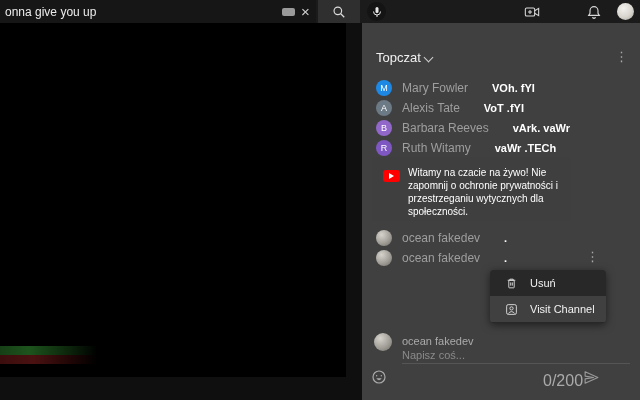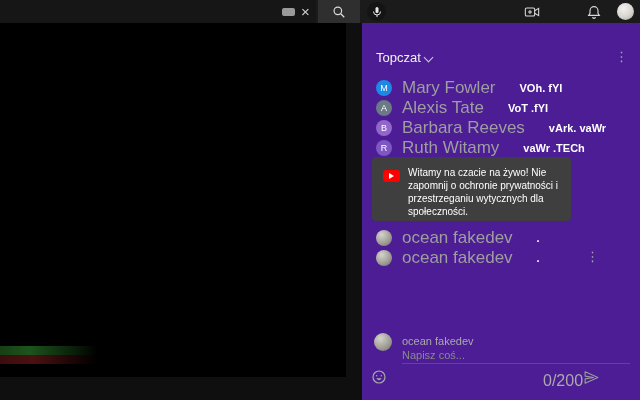--- a/index.html
+++ b/index.html
@@ -24,31 +24,31 @@
 
   
   .video{position:absolute;left:0;top:23px;width:346px;height:354px;background:#000;}
   .bar-green{position:absolute;left:0;top:323px;width:97px;height:9px;
              background:linear-gradient(90deg,#163f16 0%,#1d541d 30%,#0c260c 70%,rgba(0,0,0,0) 100%);}
   .bar-red{position:absolute;left:0;top:332px;width:97px;height:9px;
            background:linear-gradient(90deg,#3c0d0d 0%,#4a1111 35%,#1d0505 75%,rgba(0,0,0,0) 100%);}
   .video-title{position:absolute;left:0px;top:383px;font-size:15px;font-weight:600;color:#f1f1f1;white-space:nowrap;}
 
   
-  .chat{position:absolute;left:362px;top:23px;width:278px;height:377px;background:#4c1d95;}
+  .chat{position:absolute;left:362px;top:23px;width:278px;height:377px;background:#404040;}
   .chat-title{position:absolute;left:14px;top:27px;font-size:13px;font-weight:500;color:#f1f1f1;}
   .chev{position:absolute;left:63px;top:31px;width:6px;height:6px;border-right:1.5px solid #cfcfcf;border-bottom:1.5px solid #cfcfcf;transform:rotate(45deg);}
   .kebab{color:#aaa;font-size:13px;line-height:13px;}
   .chat-kebab{position:absolute;right:12px;top:27px;}
 
   .chat-msg{position:absolute;left:0;width:278px;height:20px;display:flex;align-items:center;padding-left:14px;box-sizing:border-box;}
   .msg-avatar{width:16px;height:16px;border-radius:50%;flex:0 0 16px;display:flex;align-items:center;justify-content:center;
               font-size:9px;color:#fff;font-weight:500;}
   .sphere{background:radial-gradient(circle at 35% 30%,#d6d3cc 0%,#a29f98 55%,#6f6c66 100%);}
-  .msg-author{margin-left:10px;font-size:17px;color:#9e9e9e;white-space:nowrap;}
+  .msg-author{margin-left:10px;font-size:12px;color:#9e9e9e;white-space:nowrap;}
   .msg-text{margin-left:24px;font-size:11px;font-weight:600;color:#fff;white-space:nowrap;}
   .msg-dots{position:absolute;left:224px;top:2px;}
 
   .notice{position:absolute;left:10px;top:134px;width:199px;height:64px;background:#3f3f3f;border-radius:4px;box-sizing:border-box;}
   .yt-badge{position:absolute;left:11px;top:13px;width:17px;height:12px;background:#f00;border-radius:3px;}
   .yt-badge:after{content:"";position:absolute;left:6px;top:3px;border-left:5px solid #fff;border-top:3px solid transparent;border-bottom:3px solid transparent;}
   .notice-text{position:absolute;left:36px;top:9px;width:172px;font-size:10px;line-height:13px;color:#fff;}
   .notice-link{position:absolute;left:36px;top:49px;font-size:10px;font-weight:500;letter-spacing:.4px;color:#3ea6ff;}
 
   
@@ -67,20 +67,21 @@
   .counter{position:absolute;left:181px;top:349px;font-size:16px;color:#aaa;}
   .send-btn{position:absolute;left:221px;top:346px;width:17px;height:17px;}
 </style>
 </head>
 <body>
 
 <div class="screen">
 
   <div class="topbar">
     <div class="search-field">
+      <span class="search-query">onna give you up</span>
       <span class="kbd-icon"></span>
       <span class="clear-x">×</span>
     </div>
     <div class="search-btn">
       <svg width="14" height="14" viewBox="0 0 24 24">
         <circle cx="10" cy="10" r="6.5" fill="none" stroke="#ddd" stroke-width="2"></circle>
         <line x1="15" y1="15" x2="21" y2="21" stroke="#ddd" stroke-width="2"></line>
       </svg>
     </div>
     <div class="mic-btn">
@@ -156,20 +157,40 @@
       <span class="msg-author">ocean fakedev</span>
       <span class="msg-text">.</span>
     </div>
     <div class="chat-msg" style="top:225px">
       <span class="msg-avatar sphere"></span>
       <span class="msg-author">ocean fakedev</span>
       <span class="msg-text">.</span>
       <span class="kebab msg-dots">⋮</span>
     </div>
 
+    <div class="ctx-menu">
+      <div class="ctx-item">
+        <svg width="13" height="13" viewBox="0 0 24 24" fill="none" stroke="#ddd" stroke-width="1.7">
+          <path d="M5 6 h14"></path>
+            <path d="M9 6 V4 h6 v2"></path>
+          <rect x="7" y="6" width="10" height="14" rx="1"></rect>
+          <line x1="10.5" y1="10" x2="10.5" y2="16"></line>
+            <line x1="13.5" y1="10" x2="13.5" y2="16"></line>
+        </svg>
+        <span class="ctx-label">Usuń</span>
+      </div>
+      <div class="ctx-item hl">
+        <svg width="13" height="13" viewBox="0 0 24 24" fill="none" stroke="#ddd" stroke-width="1.7">
+          <rect x="3" y="3" width="18" height="18" rx="3"></rect>
+          <circle cx="12" cy="10" r="3"></circle>
+          <path d="M6.5 19.5 a6 6 0 0 1 11 0"></path>
+        </svg>
+        <span class="ctx-label">Visit Channel</span>
+      </div>
+    </div>
 
     <span class="in-avatar sphere"></span>
     <span class="in-name">ocean fakedev</span>
     <span class="in-placeholder">Napisz coś...</span>
     <div class="in-line"></div>
     <svg class="emoji-btn" viewBox="0 0 24 24" fill="none" stroke="#aaa" stroke-width="1.8">
       <circle cx="12" cy="12" r="9"></circle>
       <circle cx="8.5" cy="10" r="1.1" fill="#aaa" stroke="none"></circle>
       <circle cx="15.5" cy="10" r="1.1" fill="#aaa" stroke="none"></circle>
       <path d="M8 14 a4.3 4.3 0 0 0 8 0 z" fill="#aaa" stroke="none"></path>

